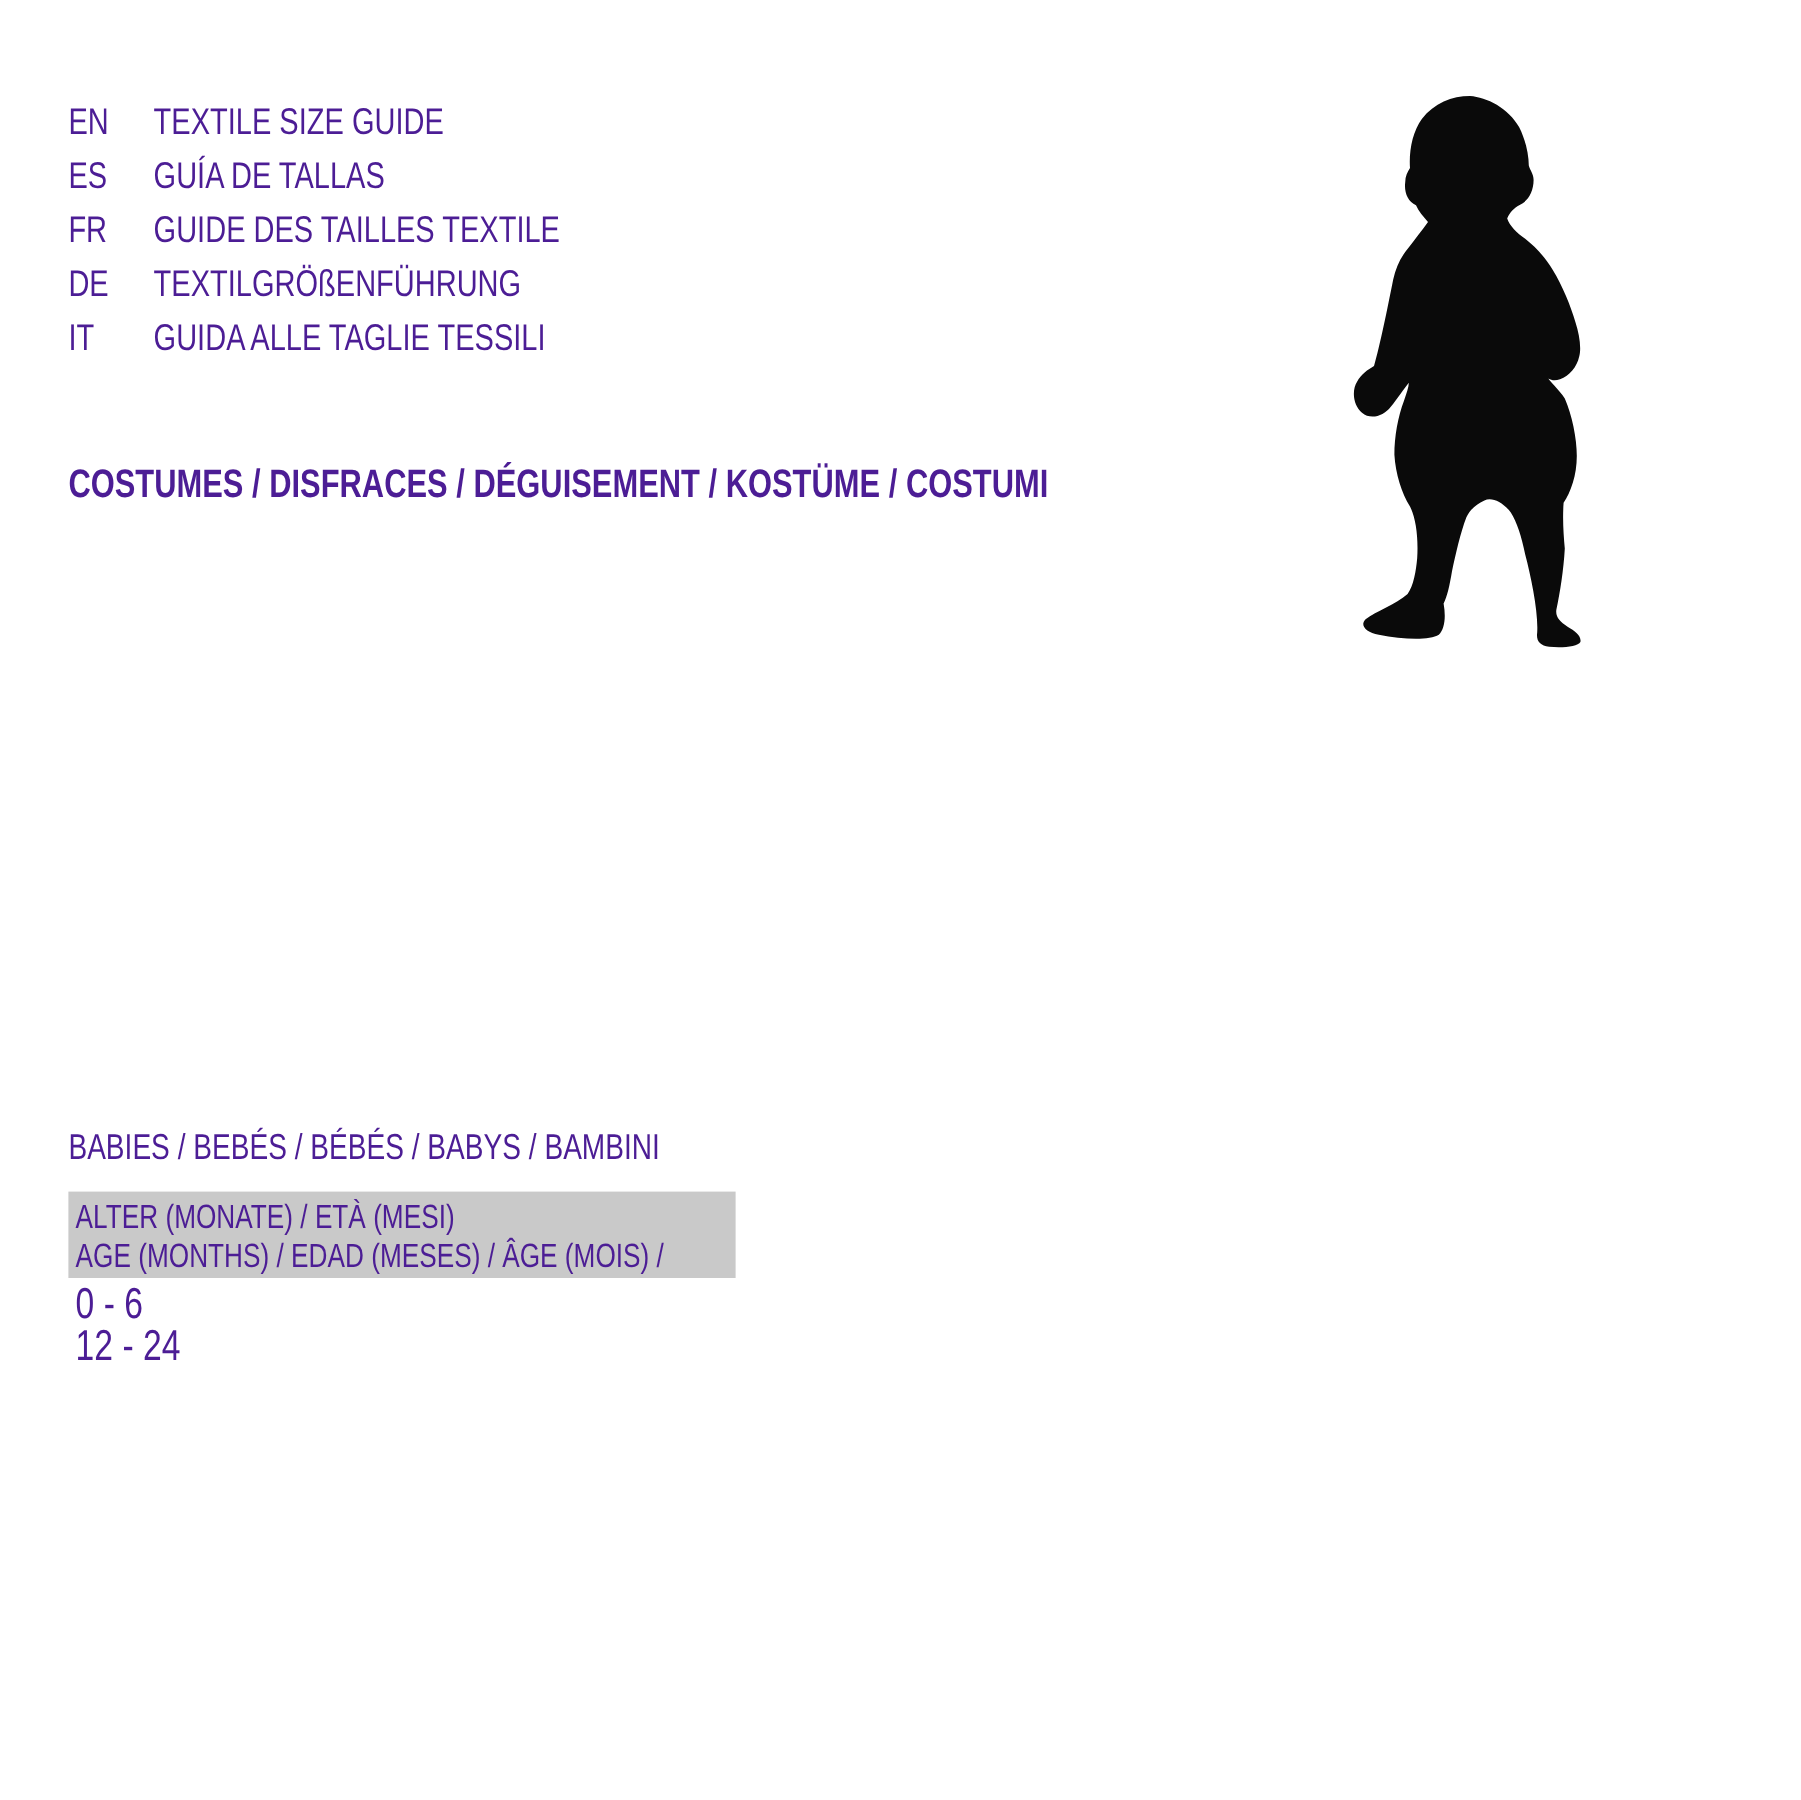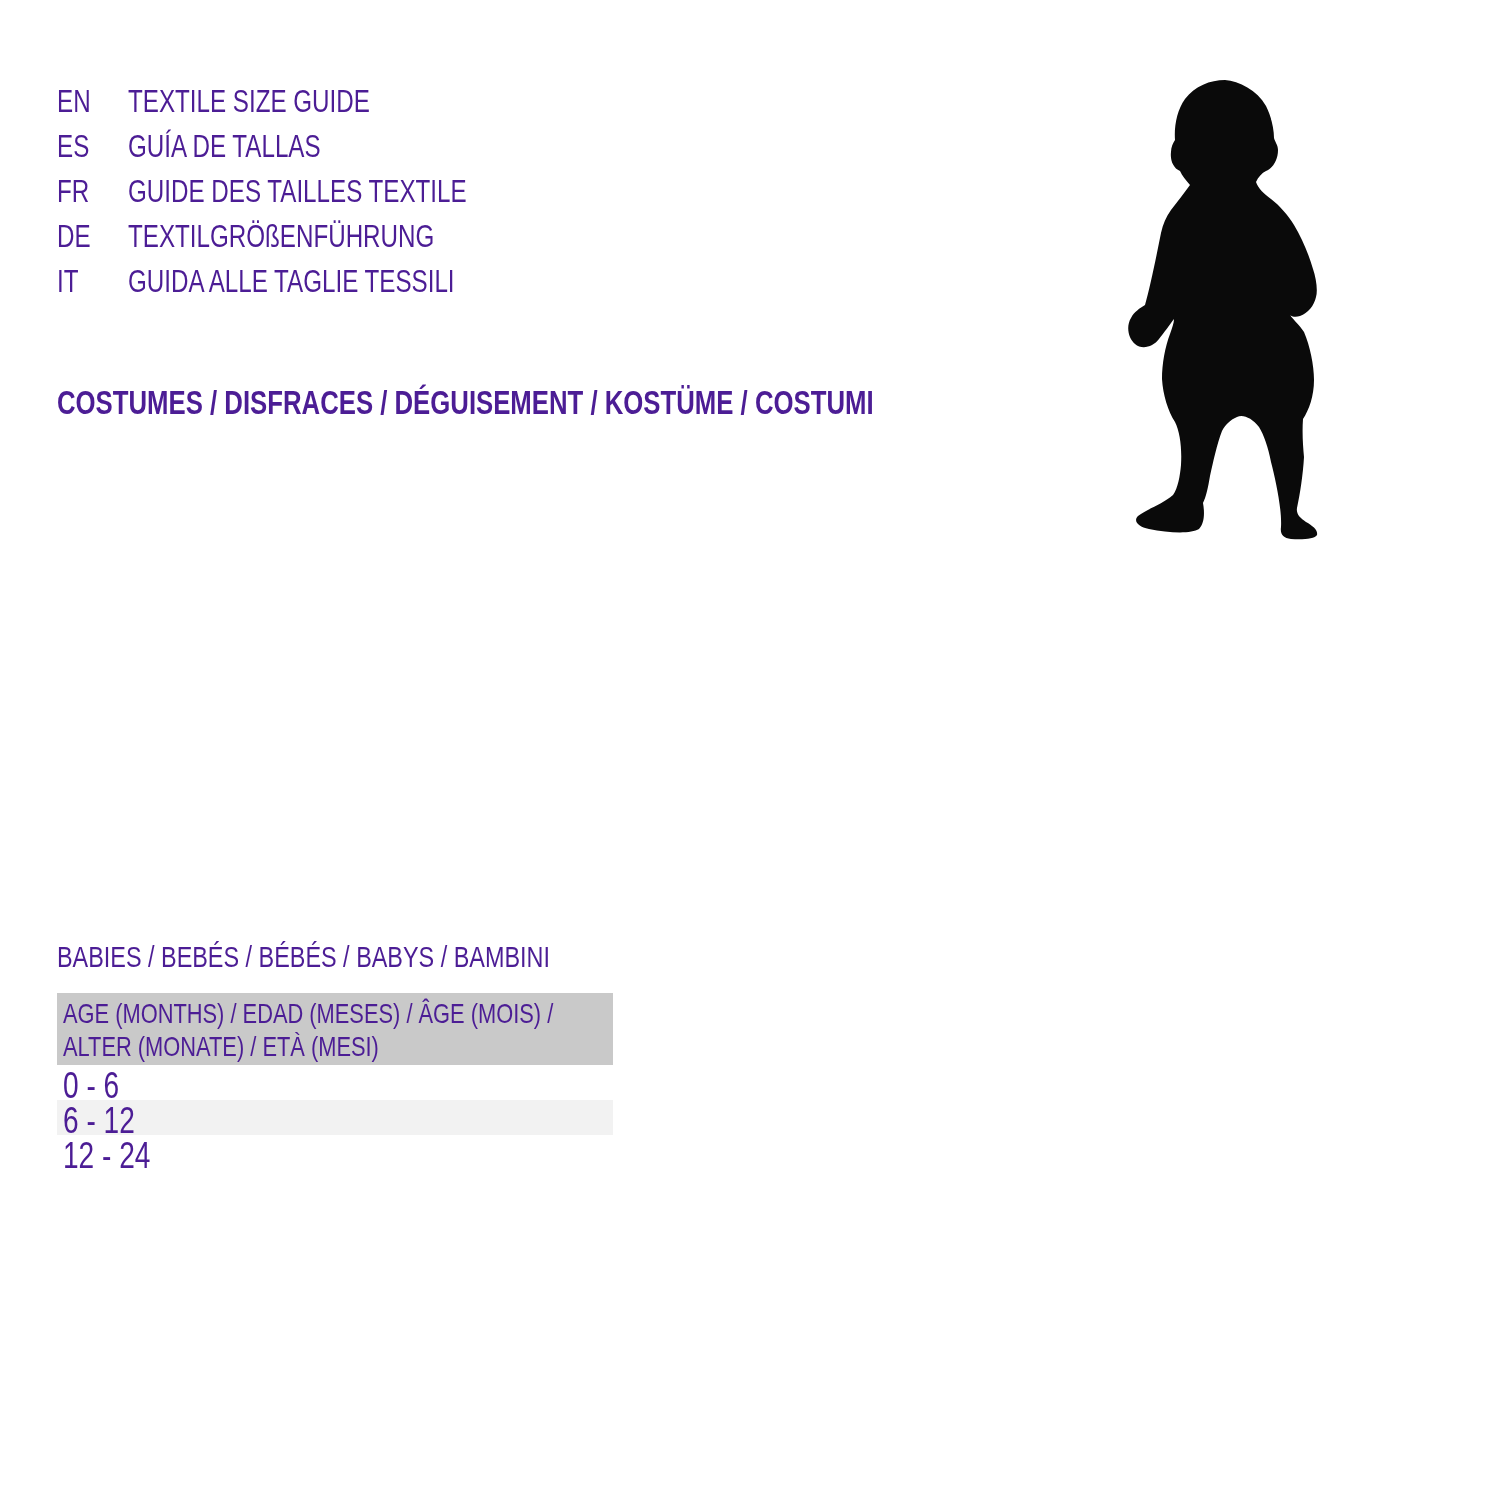--- a/index.html
+++ b/index.html
@@ -186,27 +186,24 @@
         C 70 8, 85 2, 100 2 Z"></path>
     </svg>
   </div>
 
   <div class="size-heading">
     <span class="cond">BABIES / BEBÉS / BÉBÉS / BABYS / BAMBINI</span>
   </div>
 
   <div class="size-table">
     <div class="thead">
+      <span class="hline"><span class="cond">ALTER (MONATE) / ETÀ (MESI)</span></span>
       <span class="hline"><span class="cond">AGE (MONTHS) / EDAD (MESES) / ÂGE (MOIS) /</span></span>
-      <span class="hline"><span class="cond">ALTER (MONATE) / ETÀ (MESI)</span></span>
     </div>
     <div class="trow">
       <span class="cond">0 - 6</span>
     </div>
-    <div class="trow alt">
-      <span class="cond">6 - 12</span>
-    </div>
     <div class="trow">
       <span class="cond">12 - 24</span>
     </div>
   </div>
 
 </div>
 
 </body></html>

